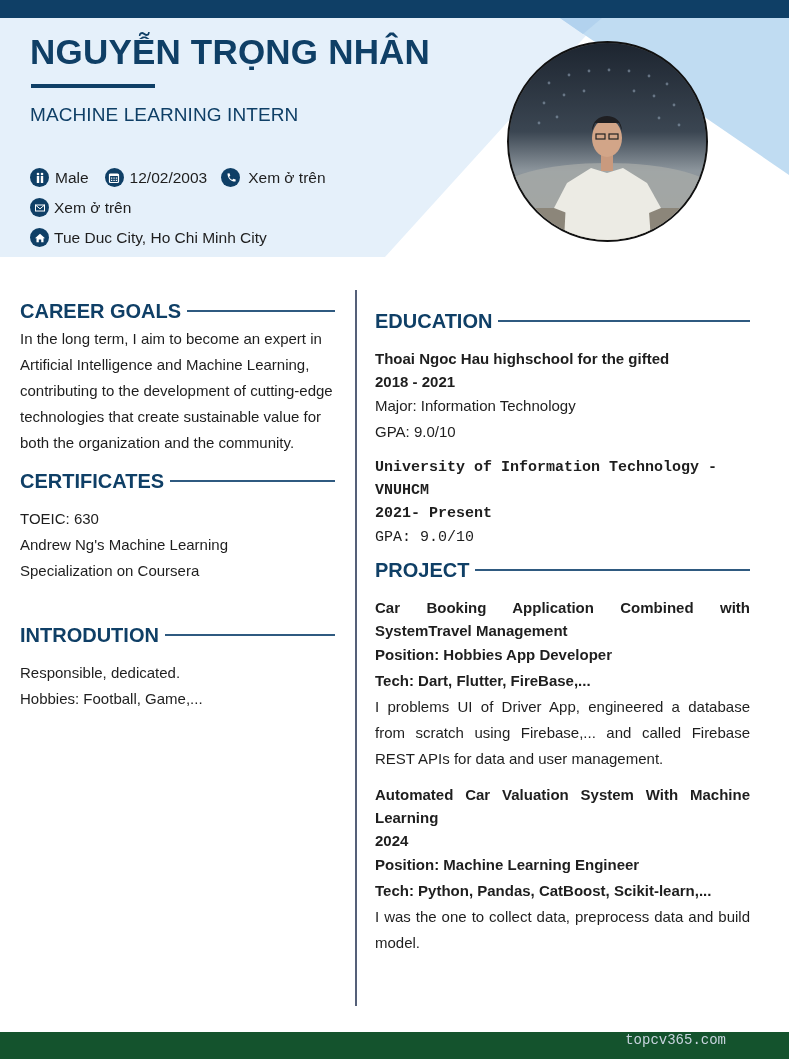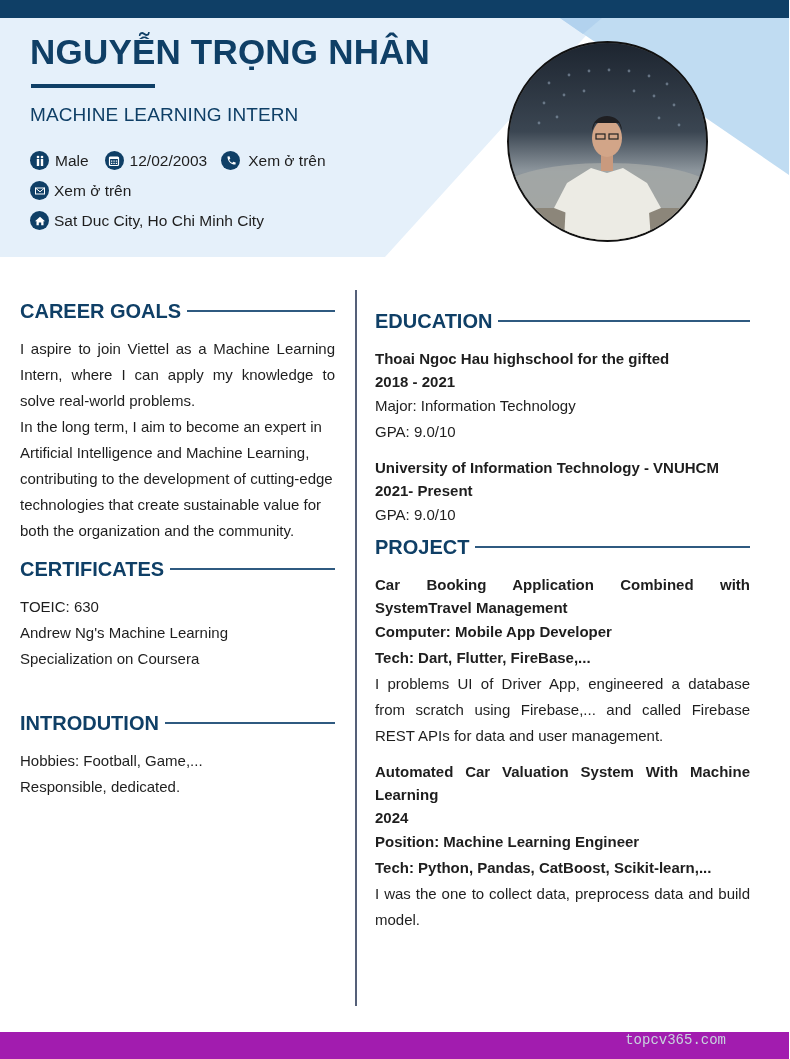--- a/index.html
+++ b/index.html
@@ -2,35 +2,35 @@
 <html><head>
 <meta charset="utf-8">
 <style>
   html,body{margin:0;padding:0;background:#fff;}
   body{width:790px;height:1059px;position:relative;overflow:hidden;font-family:"Liberation Sans","DejaVu Sans",sans-serif;color:#1e1e1e;}
   .topbar{position:absolute;left:0;top:0;width:789px;height:18px;background:#0f3f66;}
   .bg-shapes{position:absolute;left:0;top:0;width:790px;height:260px;}
   .name{position:absolute;left:30px;top:32px;font-size:35px;font-weight:bold;color:#0f3f66;letter-spacing:0.2px;margin:0;}
   .name-underline{position:absolute;left:31px;top:84px;width:124px;height:4px;background:#0f3f66;}
   .role{position:absolute;left:30px;top:104px;font-size:19px;color:#0f3f66;letter-spacing:0.1px;}
-  .info-row{position:absolute;left:30px;display:flex;align-items:center;font-size:15.5px;color:#1e1e1e;}
+  .info-row{position:absolute;left:30px;display:flex;align-items:center;font-size:15.5px;color:#1e1e1e;margin-top:17px;}
   .info-item{display:flex;align-items:center;margin-right:14px;}
   .ic{width:19px;height:19px;border-radius:50%;background:#0f3f66;display:inline-flex;align-items:center;justify-content:center;margin-right:6px;flex-shrink:0;}
   .ic svg{width:12px;height:12px;}
   .avatar{position:absolute;left:507px;top:41px;width:197px;height:197px;border-radius:50%;border:2px solid #111;overflow:hidden;background:#555;}
   .col-left{position:absolute;left:20px;top:296px;width:315px;}
   .col-right{position:absolute;left:375px;top:306px;width:375px;}
   .divider{position:absolute;left:355px;top:290px;width:2px;height:716px;background:#556079;}
   .sec-head{display:flex;align-items:center;font-size:20px;font-weight:bold;color:#0f3f66;margin:0;height:30px;text-align:right;}
   .sec-head .line{flex:1;height:2px;background:#2f5a80;margin-left:6px;}
   .para{font-size:15px;line-height:26px;color:#1e1e1e;margin:0;}
   .just{text-align:justify;}
   .bline{font-size:15px;font-weight:bold;line-height:23px;}
   .tline{font-size:15px;line-height:26px;}
-  .footer{position:absolute;left:0;top:1032px;width:789px;height:27px;background:#a21caf;}
+  .footer{position:absolute;left:0;top:1032px;width:789px;height:27px;background:#14532d;}
   .footer-text{position:absolute;right:63px;top:0;font-family:"Liberation Mono","DejaVu Sans Mono",monospace;font-size:14px;color:#c8d4de;line-height:16px;}
 </style>
 </head>
 <body>
 
 <div class="topbar"></div>
 
 <svg class="bg-shapes" viewBox="0 0 790 260">
   <polygon points="0,18 602,18 385,257 0,257" fill="#e5f0fa"></polygon>
   <polygon points="560,18 789,18 789,175" fill="#c0dcf2"></polygon>
@@ -92,21 +92,21 @@
   </div>
 </div>
 
 <div class="info-row" style="top:211px;">
   <div class="info-item">
     <span class="ic" style="margin-right:5px;">
       <svg viewBox="0 0 12 12">
           <path d="M6 1.8 L11 6.3 L9.5 6.3 L9.5 10.2 L7.2 10.2 L7.2 7.5 L4.8 7.5 L4.8 10.2 L2.5 10.2 L2.5 6.3 L1 6.3Z" fill="#fff"></path>
         </svg>
     </span>
-    <span>Sat Duc City, Ho Chi Minh City</span>
+    <span>Tue Duc City, Ho Chi Minh City</span>
   </div>
 </div>
 
 <div class="avatar">
   <svg width="197" height="197" viewBox="0 0 197 197">
     <defs>
       <linearGradient id="sky" x1="0" y1="0" x2="0" y2="1">
         <stop offset="0" stop-color="#1d2530"></stop>
           <stop offset="0.45" stop-color="#3b4652"></stop>
           <stop offset="0.65" stop-color="#8d969d"></stop>
@@ -147,74 +147,73 @@
 </div>
 
 <div class="divider"></div>
 
 <div class="col-left">
   <section>
     <h2 class="sec-head">
       <span>CAREER GOALS</span>
       <span class="line"></span>
     </h2>
-    <p class="para just" style="margin-top:10px;">I aspire to join Viettel as a Machine Learning Intern, where I can apply my knowledge to solve real-world problems.</p>
     <p class="para">In the long term, I aim to become an expert in Artificial Intelligence and Machine Learning, contributing to the development of cutting-edge technologies that create sustainable value for both the organization and the community.</p>
   </section>
 
   <section style="margin-top:10px;">
     <h2 class="sec-head">
       <span>CERTIFICATES</span>
       <span class="line"></span>
     </h2>
     <div style="margin-top:10px;">
       <div class="para">TOEIC: 630</div>
       <div class="para" style="width:230px;">Andrew Ng's Machine Learning Specialization on Coursera</div>
     </div>
   </section>
 
   <section style="margin-top:36px;">
     <h2 class="sec-head">
       <span>INTRODUTION</span>
       <span class="line"></span>
     </h2>
     <div style="margin-top:10px;">
+      <div class="para">Responsible, dedicated.</div>
       <div class="para">Hobbies: Football, Game,...</div>
-      <div class="para">Responsible, dedicated.</div>
     </div>
   </section>
 </div>
 
 <div class="col-right">
   <section>
     <h2 class="sec-head">
       <span>EDUCATION</span>
       <span class="line"></span>
     </h2>
     <div style="margin-top:11px;">
       <div class="bline">Thoai Ngoc Hau highschool for the gifted</div>
       <div class="bline">2018 - 2021</div>
       <div class="tline">Major: Information Technology</div>
       <div class="tline">GPA: 9.0/10</div>
     </div>
-    <div style="margin-top:11px;">
+    <div style="margin-top:11px;font-family:Liberation Mono, monospace;">
       <div class="bline">University of Information Technology - VNUHCM</div>
       <div class="bline">2021- Present</div>
       <div class="tline">GPA: 9.0/10</div>
     </div>
   </section>
 
   <section style="margin-top:4px;">
     <h2 class="sec-head">
       <span>PROJECT</span>
       <span class="line"></span>
     </h2>
     <div style="margin-top:11px;">
       <div class="bline just">Car Booking Application Combined with SystemTravel Management</div>
-      <div class="bline" style="line-height:25px;">Computer: Mobile App Developer</div>
+      <div class="bline" style="line-height:25px;">Position: Hobbies App Developer</div>
       <div class="bline" style="line-height:27px;">Tech: Dart, Flutter, FireBase,...</div>
       <div class="tline just">I problems UI of Driver App, engineered  a database from scratch using Firebase,... and  called Firebase REST APIs for data and user management.</div>
     </div>
     <div style="margin-top:11px;">
       <div class="bline just">Automated Car Valuation System With Machine Learning</div>
       <div class="bline">2024</div>
       <div class="bline" style="line-height:25px;">Position: Machine Learning Engineer</div>
       <div class="bline" style="line-height:27px;">Tech: Python, Pandas, CatBoost, Scikit-learn,...</div>
       <div class="tline just">I was the one to collect data, preprocess data and build model.</div>
     </div>

